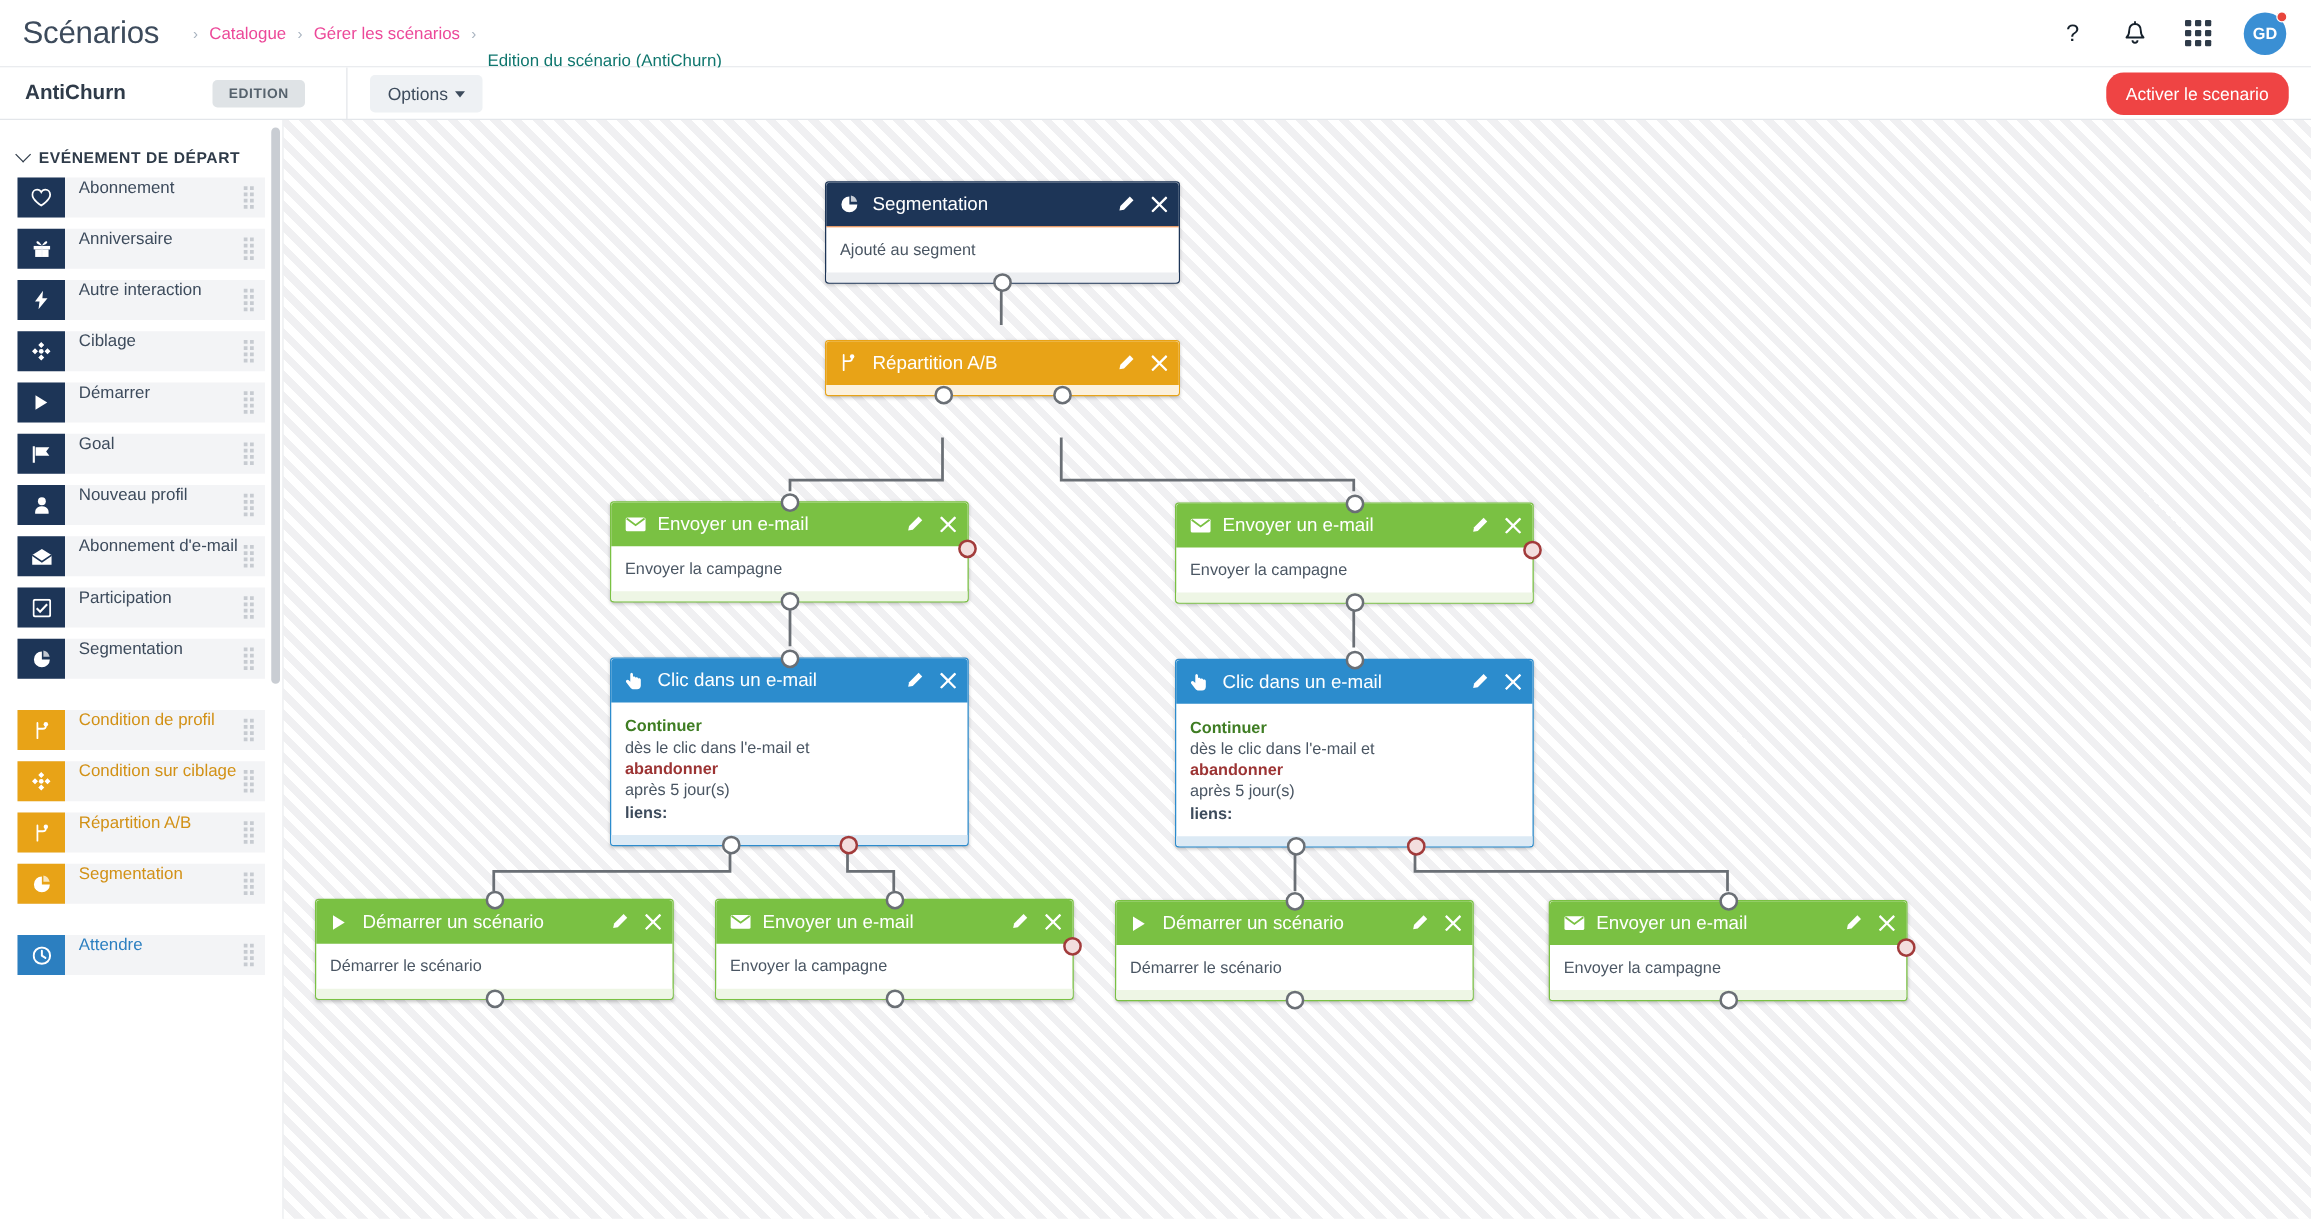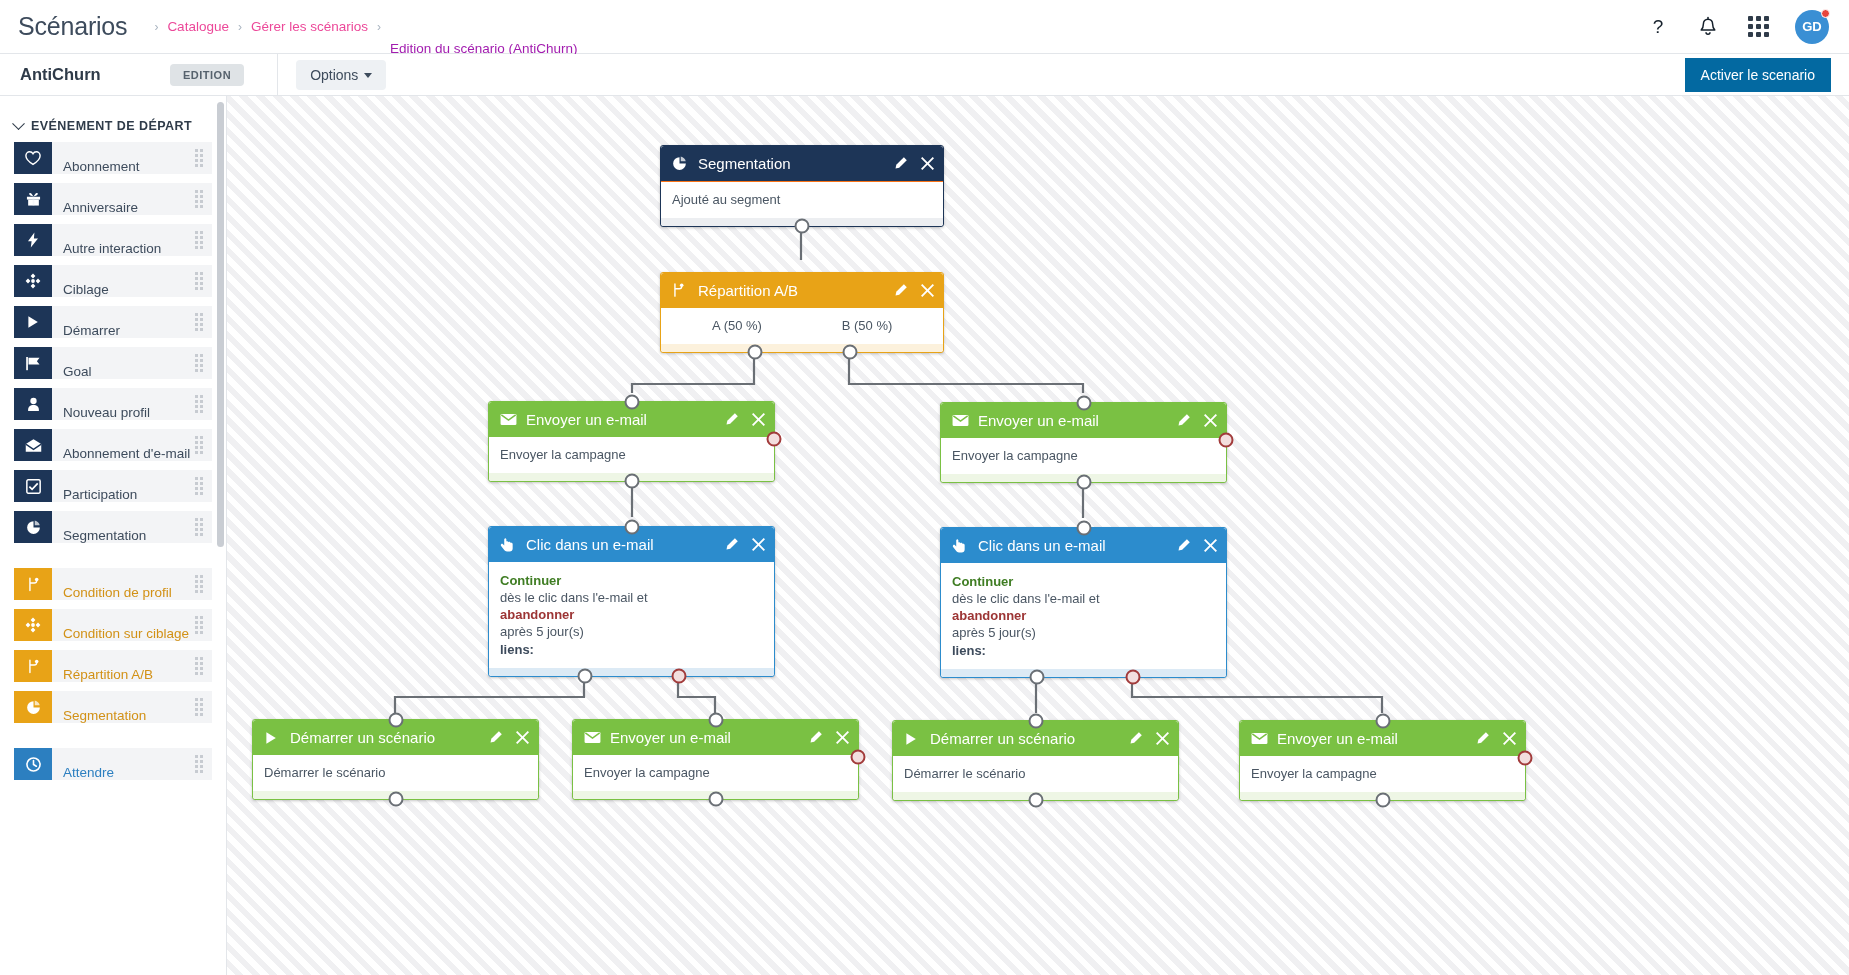--- a/index.html
+++ b/index.html
@@ -22,21 +22,21 @@
   }
   .app-title {
     font-size: 25px; font-weight: 400; color: #3d4b5c;
     margin-left: 18px; letter-spacing: -.2px;
   }
   .crumbs { display: flex; align-items: center; margin-left: 18px; }
   .crumb {
     font-size: 13.5px; color: #ec4899; text-decoration: none;
     white-space: nowrap;
   }
-  .crumb.current { color: #a21caf; margin-top: 44px; }
+  .crumb.current { color: #0f766e; margin-top: 44px; }
   .crumb-sep { color: #a9b4c0; font-size: 12px; margin: 0 9px; }
   .topbar-right {
     margin-left: auto; display: flex; align-items: center;
     gap: 24px; padding-right: 20px;
   }
   .ticon {
     width: 26px; height: 26px; display: flex; align-items: center;
     justify-content: center; color: #2f3b49; cursor: pointer;
   }
   .avatar {
@@ -72,42 +72,42 @@
     border: none; border-radius: 4px; font-size: 14px;
     padding: 7px 14px; cursor: pointer; font-family: inherit;
   }
   .caret {
     display: inline-block; margin-left: 6px;
     border-left: 4px solid transparent; border-right: 4px solid transparent;
     border-top: 5px solid #3d4b5c; vertical-align: middle;
   }
   .activate-btn {
     margin-left: auto; margin-right: 18px;
-    background: #0369a1; color: #fff; border: none; border-radius: 0;
+    background: #ef4444; color: #fff; border: none; border-radius: 14px;
     font-size: 14px; padding: 9px 16px; cursor: pointer; font-family: inherit;
   }
 
   
   .sidebar {
     position: absolute; left: 0; top: 96px; width: 227px; height: 879px;
     background: #ffffff; border-right: 1px solid #e3e6ea;
     overflow: hidden;
   }
   .sb-scroll { position: absolute; inset: 0; padding-top: 14px; }
   .sb-group-head {
     display: flex; align-items: center; gap: 8px;
     padding: 9px 0 9px 14px; font-size: 12.5px; font-weight: 700;
     color: #2f3b49; letter-spacing: .45px; cursor: pointer;
   }
   .chev {
     width: 9px; height: 9px; border-right: 1.8px solid #2f3b49;
     border-bottom: 1.8px solid #2f3b49; transform: rotate(45deg) translate(-2px,-2px);
   }
   .sb-item {
-    display: flex; align-items: flex-end; height: 32px;
+    display: flex; align-items: flex-start; height: 32px;
     margin: 0 14px 9px 14px; background: #f3f4f6;
     cursor: grab; position: relative;
   }
   .sb-ic {
     width: 38px; height: 32px; flex: 0 0 38px;
     display: flex; align-items: center; justify-content: center;
     color: #fff;
   }
   .sb-item.t-dark .sb-ic { background: #1d3557; }
   .sb-item.t-dark .sb-lbl { color: #3d4b5c; }
@@ -619,26 +619,20 @@
               <path d="M11.6 1.3l3.1 3.1-8.1 8.1-3.9.8.8-3.9z" fill="#fff"></path>
             </svg>
         </span>
         <span class="ic-btn">
           <svg width="13" height="13" viewBox="0 0 14 14">
               <path d="M1.4 0L7 5.6 12.6 0 14 1.4 8.4 7 14 12.6 12.6 14 7 8.4 1.4 14 0 12.6 5.6 7 0 1.4z" fill="#fff"></path>
             </svg>
         </span>
       </span>
     </div>
-    <div class="node-bd">
-      <div class="ab-row">
-        <span class="ab-cell">A (50 %)</span>
-        <span class="ab-cell">B (50 %)</span>
-      </div>
-    </div>
     <div class="foot"></div>
     <div class="port" style="left:94px; top:100%;"></div>
     <div class="port" style="left:189px; top:100%;"></div>
   </div>
 
   <div class="node n-green" style="left:261px; top:305px; width:287px;">
     <div class="node-hd">
       <span class="nh-ic">
         <svg width="17" height="13" viewBox="0 0 18 13">
             <rect x="0.6" y="0.6" width="16.8" height="11.8" rx="1.4" fill="#fff"></rect>

